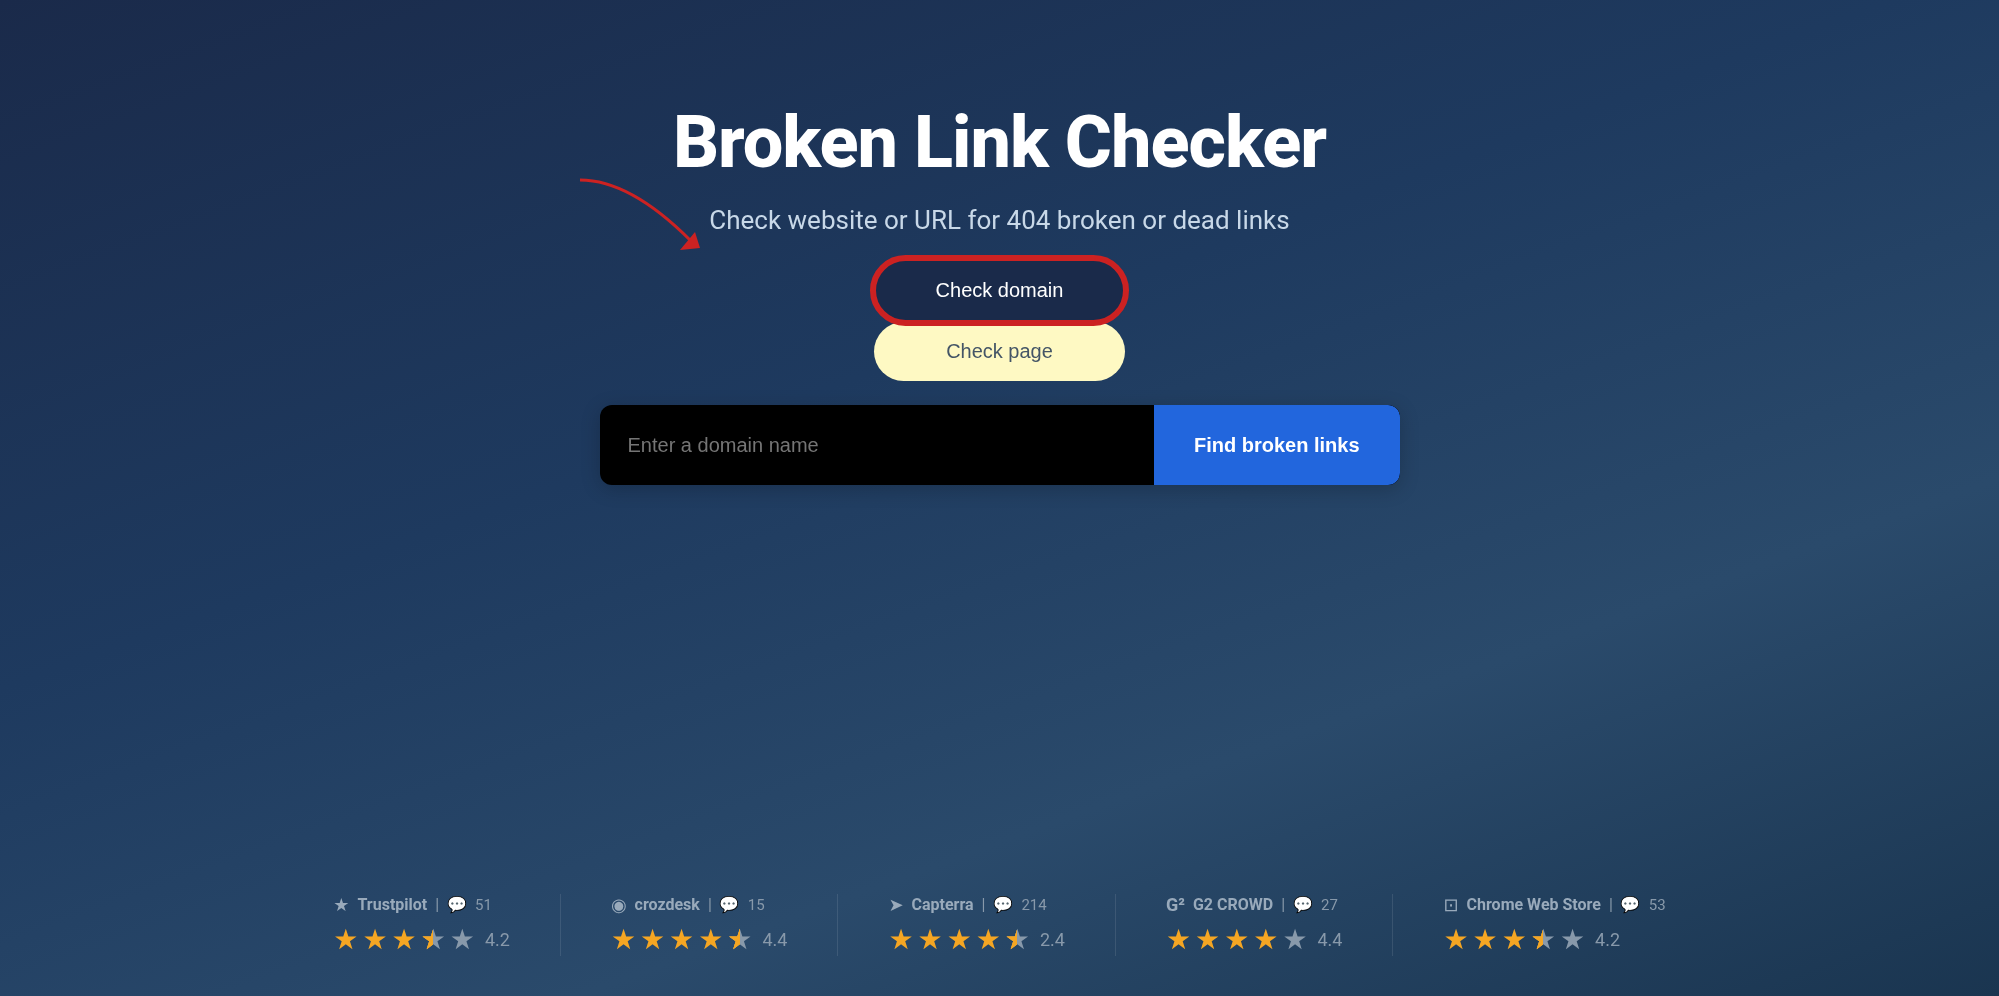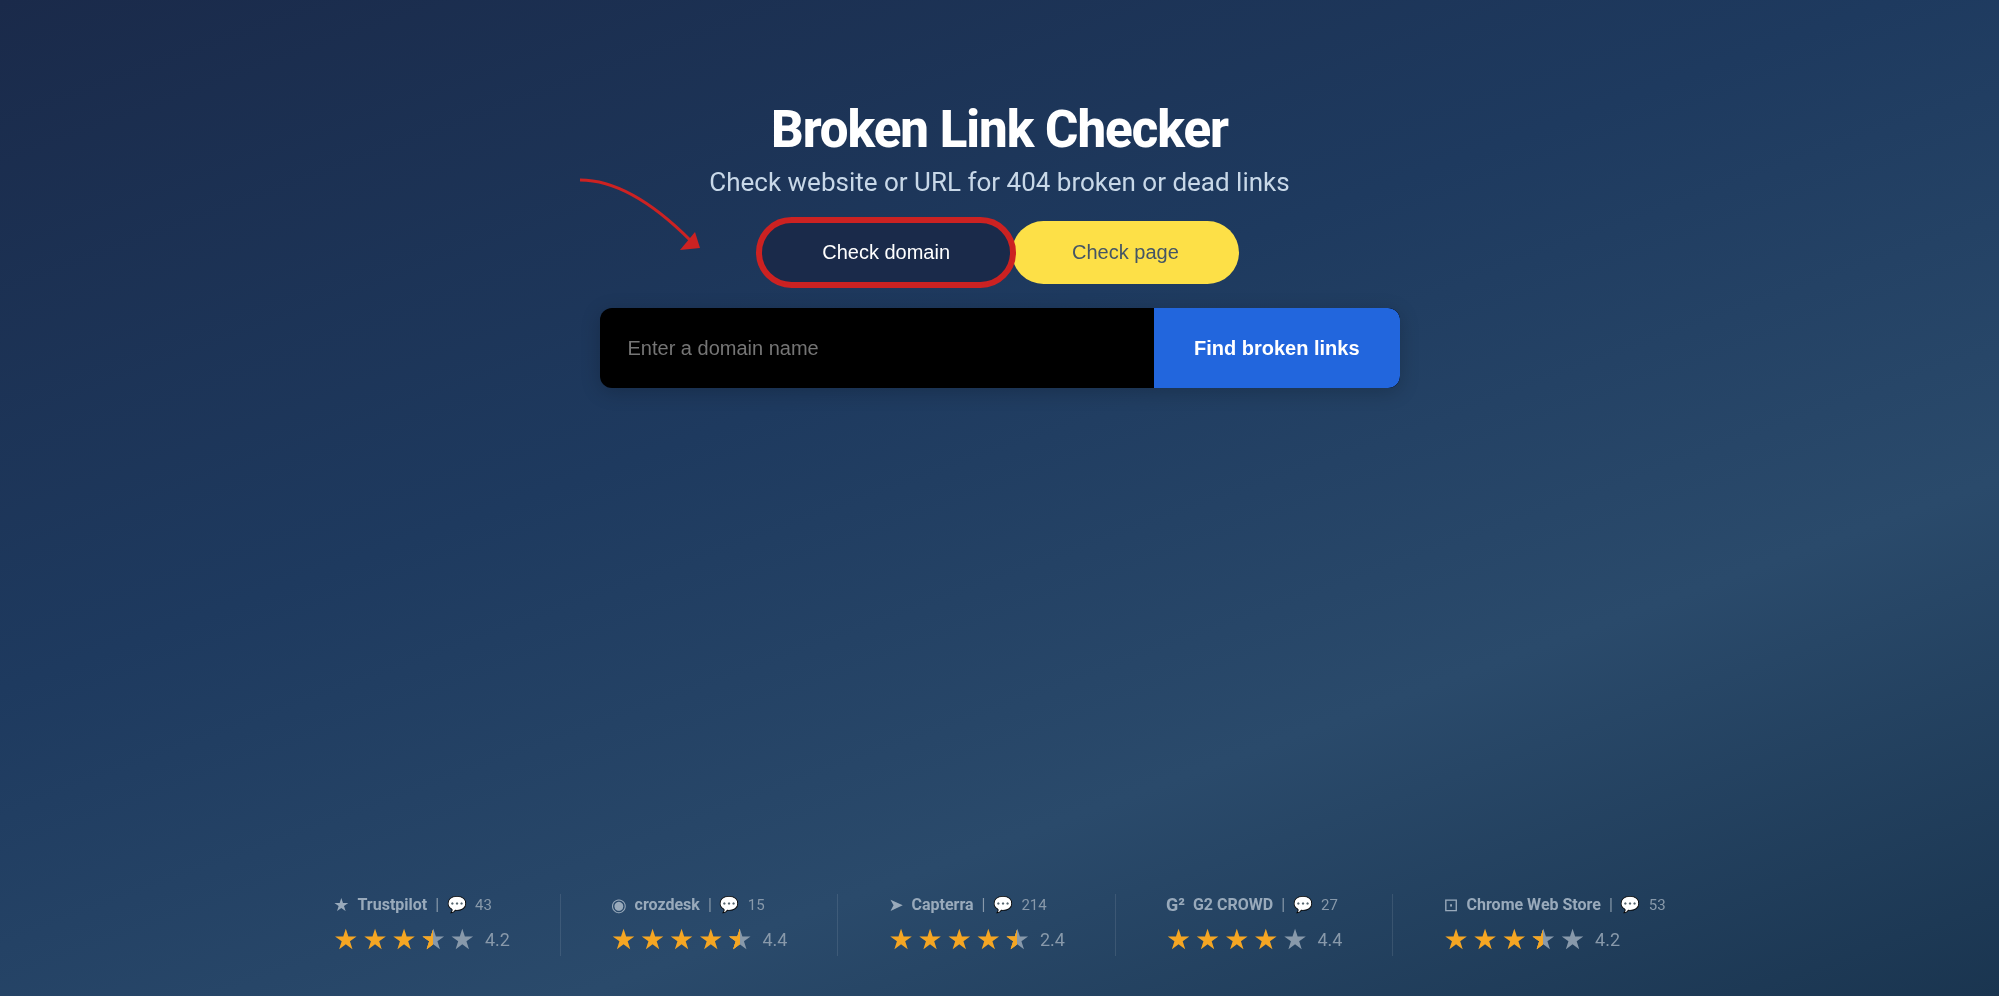--- a/index.html
+++ b/index.html
@@ -21,62 +21,63 @@
       display: flex;
       flex-direction: column;
       align-items: center;
       padding-top: 100px;
       width: 100%;
       position: relative;
     }
 
     .main-title {
       color: #ffffff;
-      font-size: 51px;
+      font-size: 72px;
       font-weight: 800;
       text-align: left;
-      margin-bottom: 8px;
+      margin-bottom: 20px;
       letter-spacing: -1px;
     }
 
     .subtitle {
       color: #c8d8e8;
       font-size: 26px;
       text-align: center;
       margin-bottom: 24px;
       font-weight: 400;
     }
 
     .tab-container {
       display: flex;
       background: transparent;
       border-radius: 50px;
       margin-bottom: 24px;
       position: relative;
+      flex-direction: column;
     }
 
     .tab-button {
       padding: 18px 60px;
       border-radius: 50px;
       font-size: 20px;
       font-weight: 500;
       cursor: pointer;
       border: none;
       transition: all 0.2s;
     }
 
     .tab-button.active {
       background: #1a2a4a;
       color: #ffffff;
       border: 2px solid #cc2222;
       box-shadow: 0 0 0 2px #cc2222;
     }
 
     .tab-button.inactive {
-      background: #fde047;
+      background: #fef9c3;
       color: #445566;
       border: none;
     }
 
     .search-container {
       display: flex;
       background: #000000;
       border-radius: 12px;
       width: 800px;
       height: 80px;
@@ -248,21 +249,21 @@
 </div>
 
 <div class="ratings-section">
 
   <div class="rating-item">
     <div class="rating-header">
       <span style="color:#99aabb; font-size:18px;">★</span>
       <span class="rating-logo">Trustpilot</span>
       <span style="color:#8899aa;">|</span>
       <span style="color:#8899aa;">💬</span>
-      <span class="review-count">43</span>
+      <span class="review-count">51</span>
     </div>
     <div class="stars-row">
       <span class="star">★</span>
       <span class="star">★</span>
       <span class="star">★</span>
       <span class="star half" style="color: rgb(136, 153, 170); position: relative; display: inline-block;">★<span style="position: absolute; left: 0px; top: 0px; width: 50%; overflow: hidden; color: rgb(245, 166, 35);">★</span></span>
       <span class="star empty">★</span>
       <span class="rating-score">4.2</span>
     </div>
   </div>

